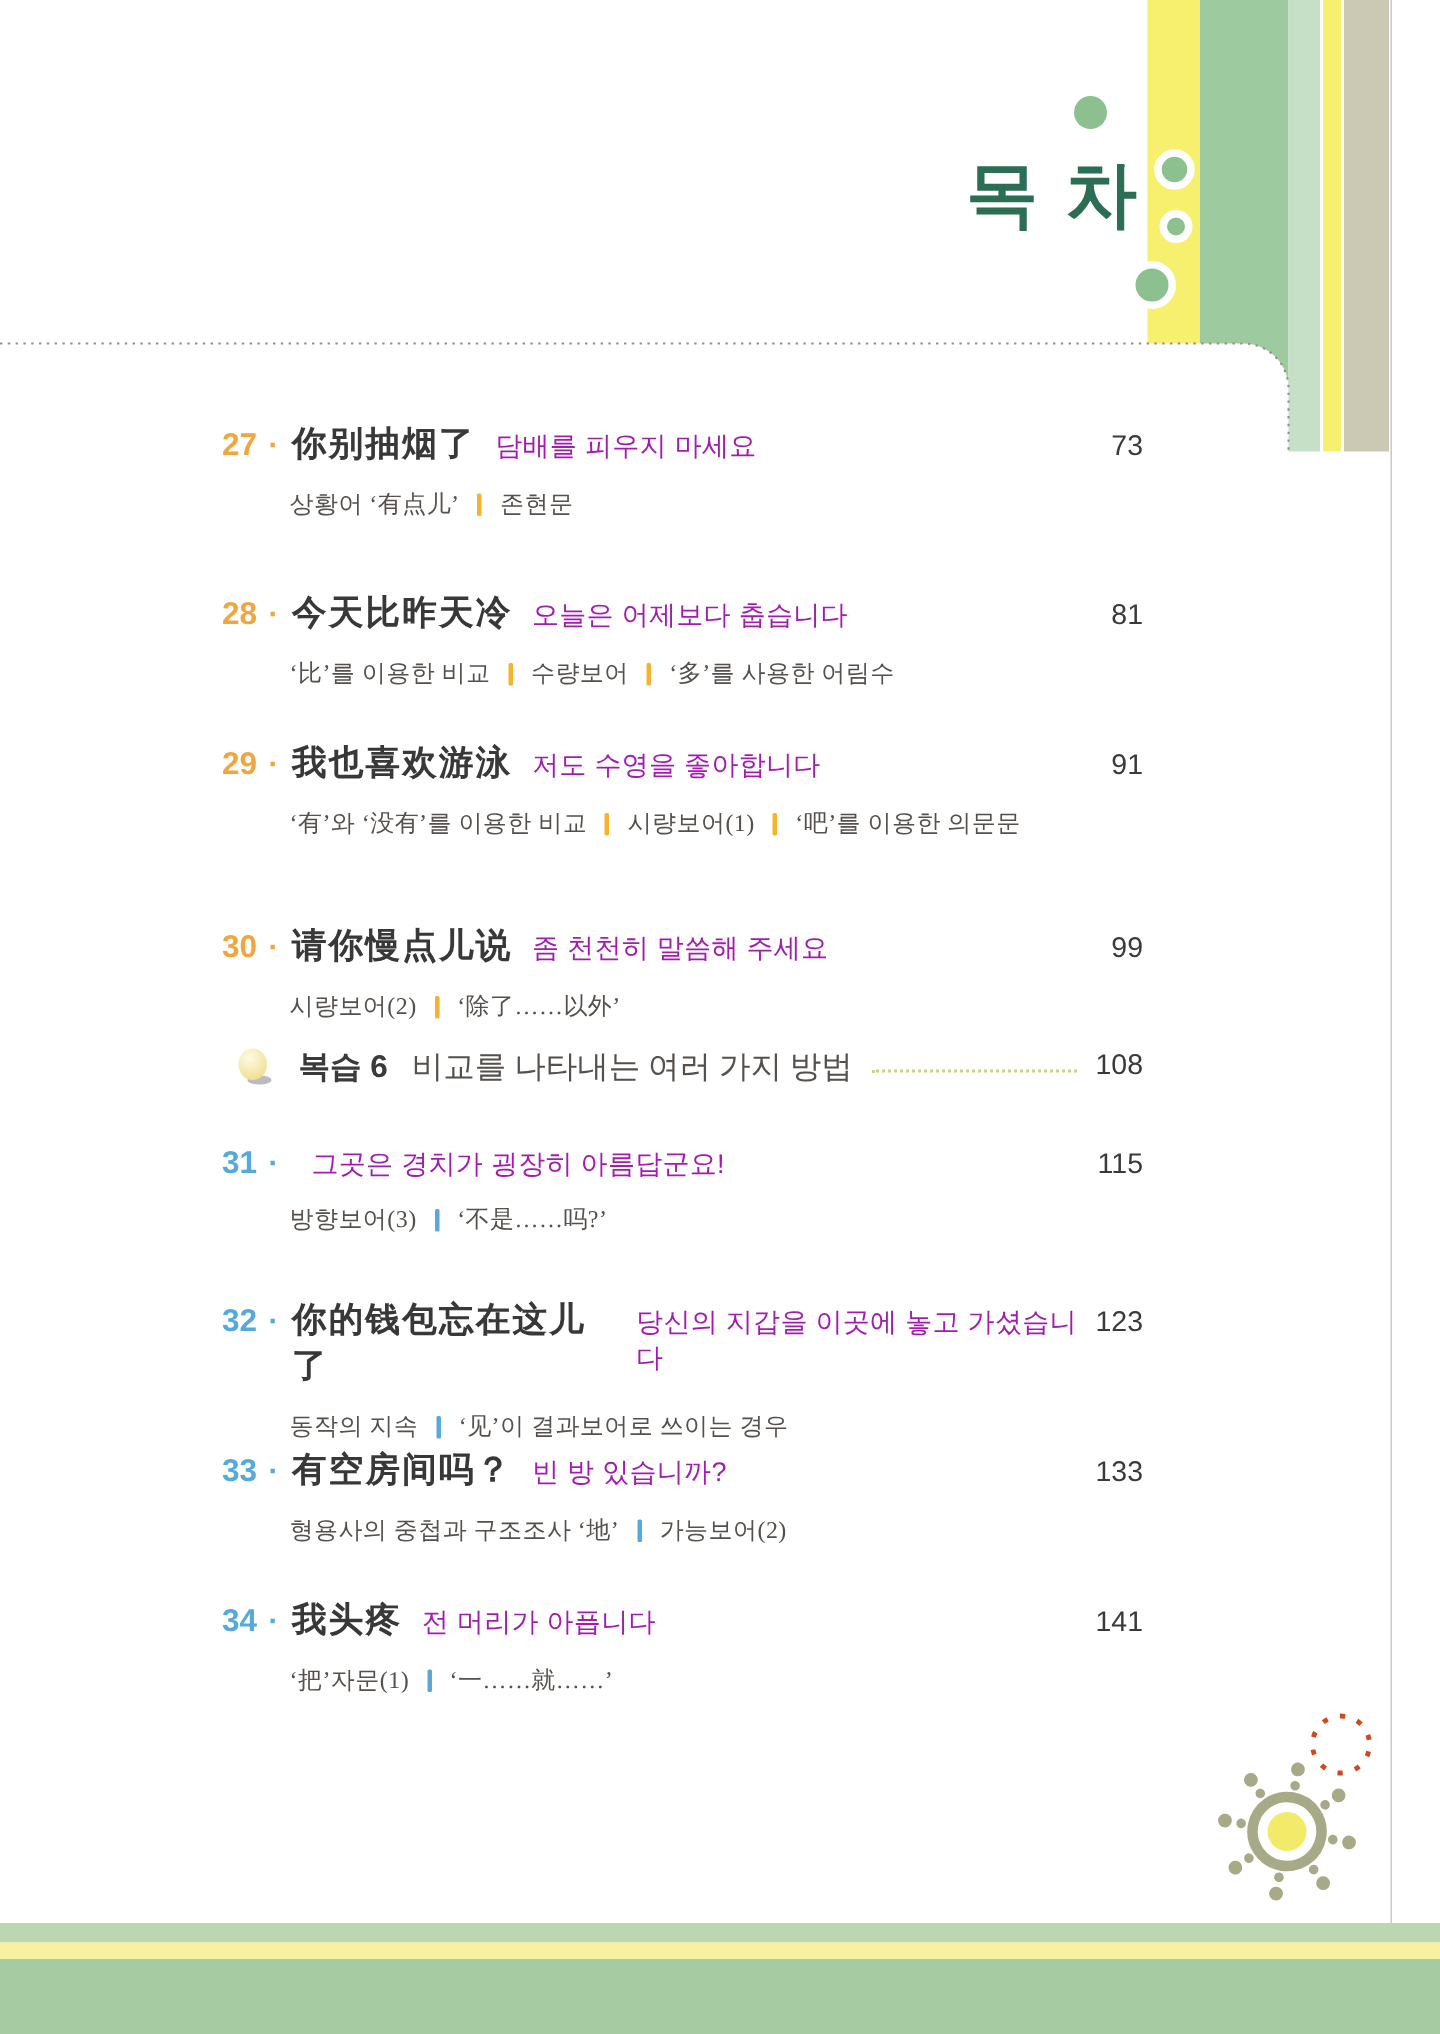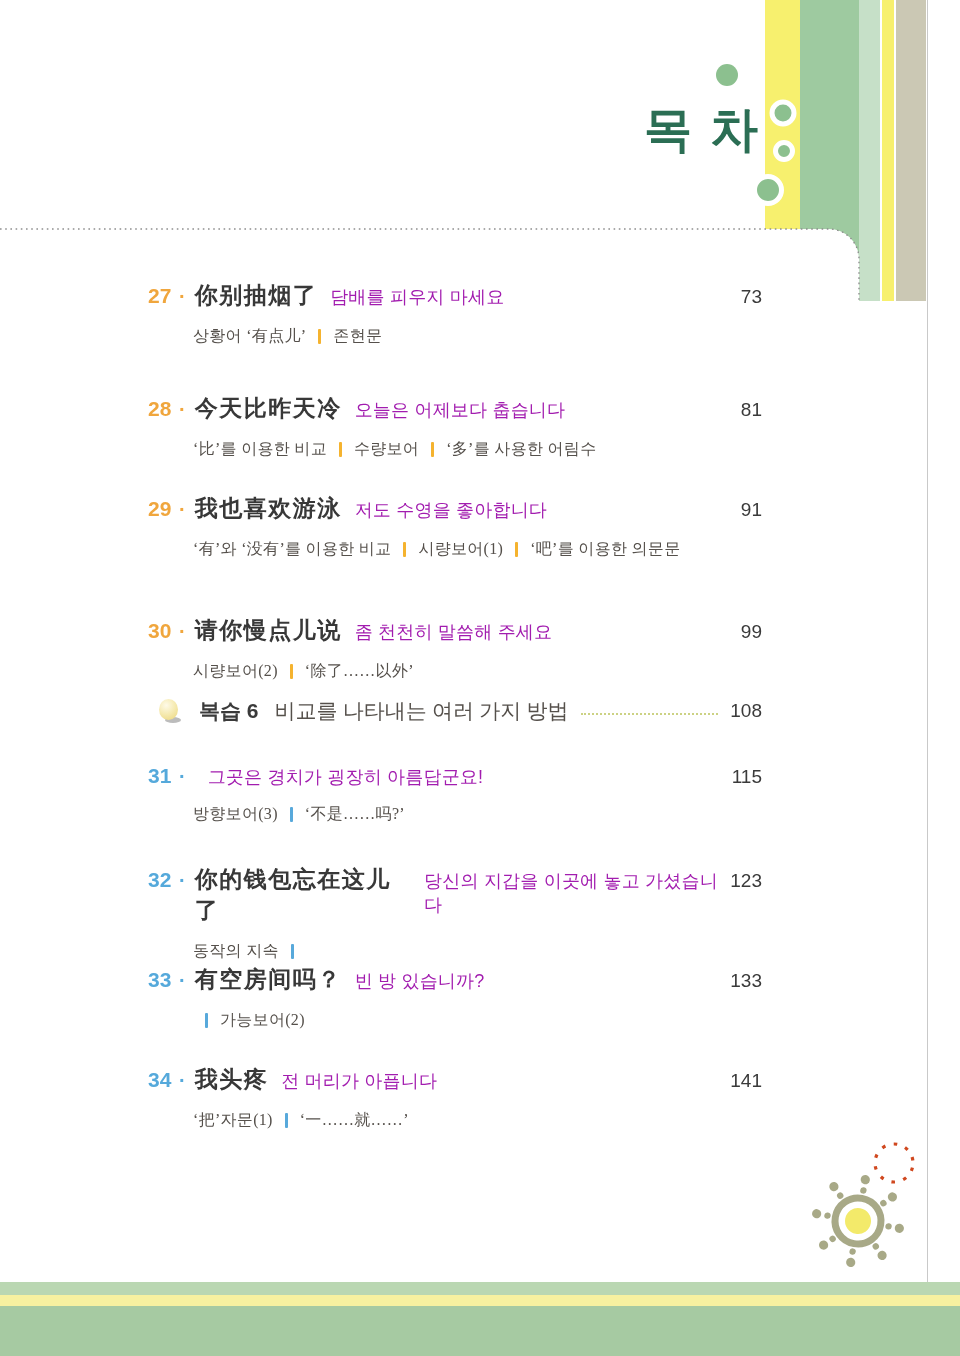--- a/index.html
+++ b/index.html
@@ -149,31 +149,33 @@
     <div class="entry-main">
       <span class="entry-num">32</span>
       <span class="entry-dot">·</span>
       <span class="entry-zh">你的钱包忘在这儿了</span>
       <span class="entry-ko">당신의 지갑을 이곳에 놓고 가셨습니다</span>
       <span class="entry-page">123</span>
     </div>
     <div class="entry-sub">
         <span>동작의 지속</span>
         <span class="sep"></span>
+        <span>‘见’이 결과보어로 쓰이는 경우</span>
       </div>
   </div>
     <div class="entry blue" style="top: 964px;">
     <div class="entry-main">
       <span class="entry-num">33</span>
       <span class="entry-dot">·</span>
       <span class="entry-zh">有空房间吗？</span>
       <span class="entry-ko">빈 방 있습니까?</span>
       <span class="entry-page">133</span>
     </div>
     <div class="entry-sub">
+        <span>형용사의 중첩과 구조조사 ‘地’</span>
         <span class="sep"></span>
         <span>가능보어(2)</span>
       </div>
   </div>
     <div class="entry blue" style="top: 1064px;">
     <div class="entry-main">
       <span class="entry-num">34</span>
       <span class="entry-dot">·</span>
       <span class="entry-zh">我头疼</span>
       <span class="entry-ko">전 머리가 아픕니다</span>

